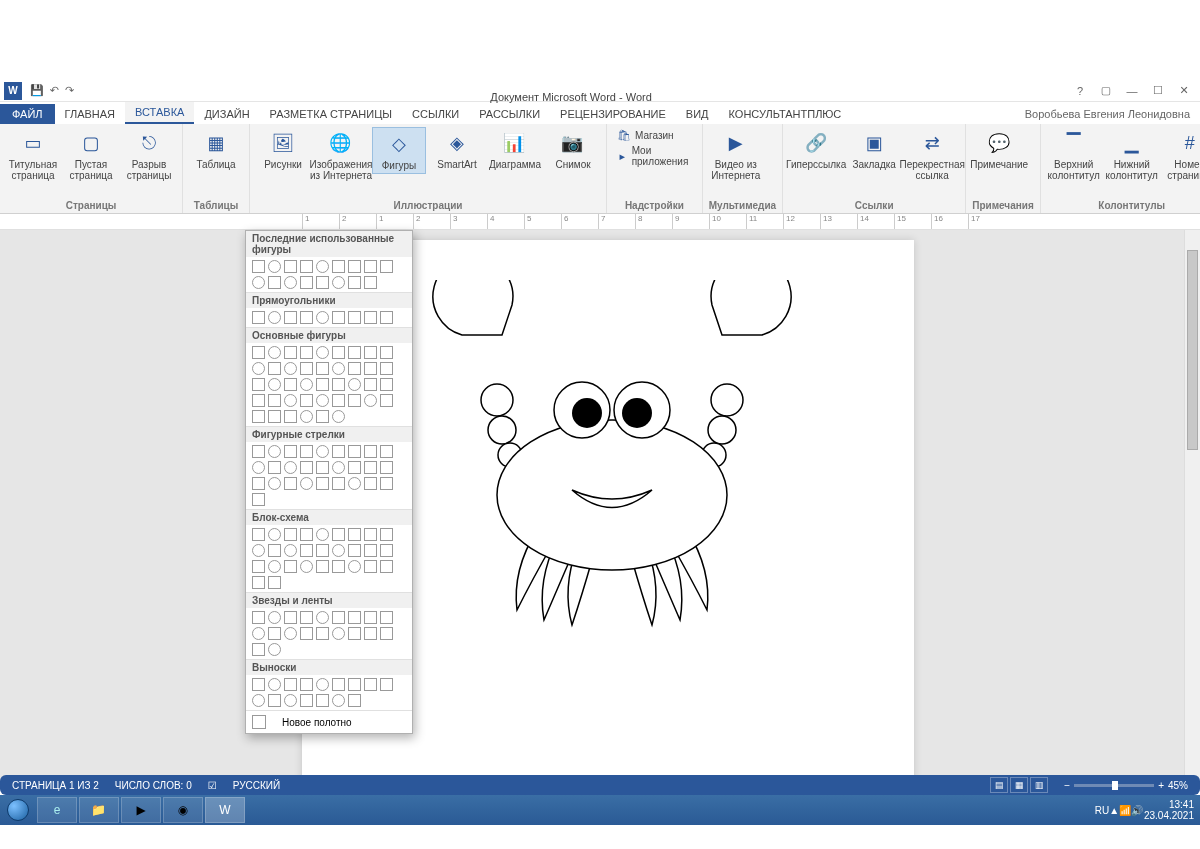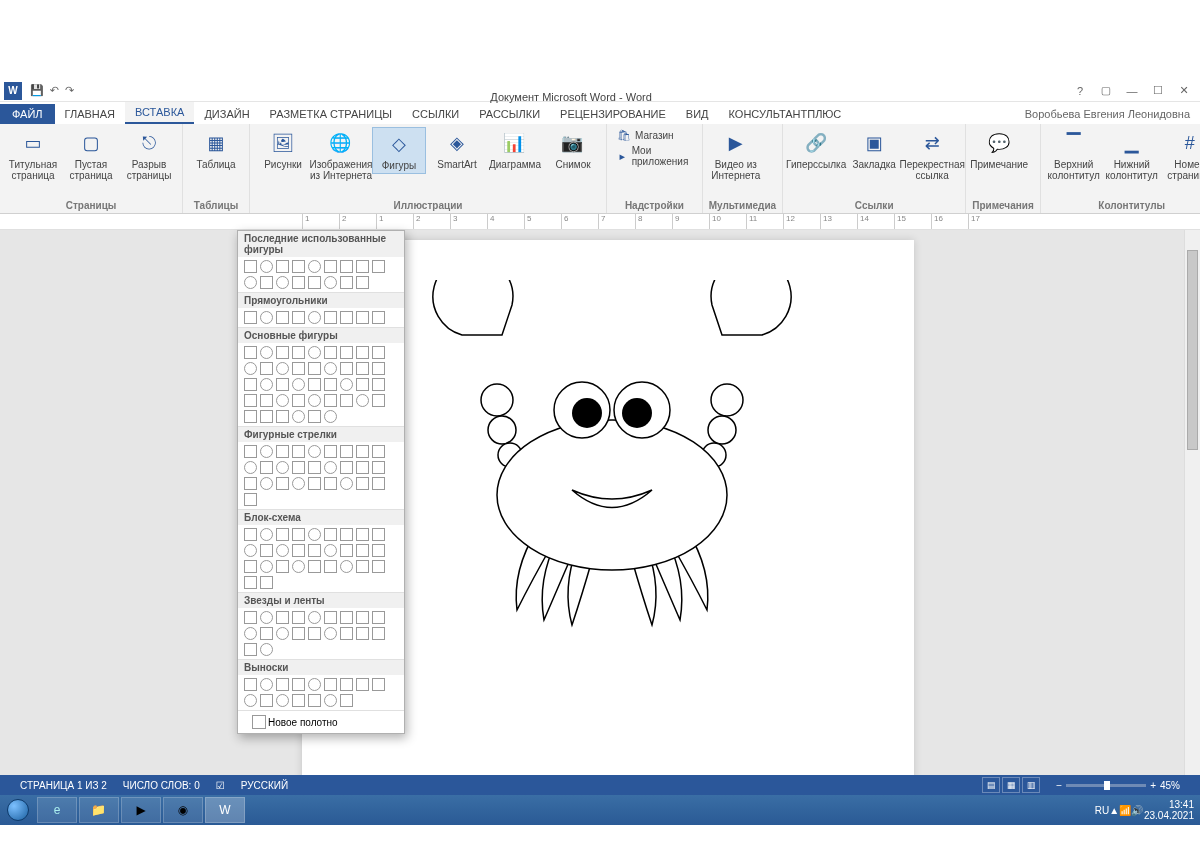--- a/index.html
+++ b/index.html
@@ -42,35 +42,35 @@
 .ruler .num { width:37px; border-left:1px solid #ccc; padding-left:2px; }
 
 
 .docarea { position:absolute; top:150px; left:0; right:16px; bottom:40px; background:#e6e6e6; overflow:hidden; }
 .page { position:absolute; left:302px; top:10px; width:612px; height:800px; background:#fff; box-shadow:0 0 8px rgba(0,0,0,0.15); }
 
 
 .crab svg { position:absolute; left:100px; top:40px; }
 
 
-.shapes-dd { position:absolute; left:237px; top:150px; width:168px; background:#fff; border:1px solid #b0b0b0; box-shadow:2px 4px 10px rgba(0,0,0,0.3); font-size:10px; z-index:50; }
+.shapes-dd { position:absolute; left:245px; top:150px; width:168px; background:#fff; border:1px solid #b0b0b0; box-shadow:2px 4px 10px rgba(0,0,0,0.3); font-size:10px; z-index:50; }
 .shapes-dd .sect { border-bottom:1px solid #e0e0e0; }
 .shapes-dd .sect-h { background:#f0f0f0; padding:2px 6px; font-weight:bold; font-size:10px; color:#555; }
 .shapes-dd .sect-body { padding:3px 6px; display:flex; flex-wrap:wrap; gap:3px; }
 .shapes-dd .shp { width:13px; height:13px; border:1px solid #999; display:inline-block; font-size:9px; text-align:center; line-height:11px; color:#666; cursor:pointer; }
 .shapes-dd .shp.circ { border-radius:50%; }
-.shapes-dd .footer { padding:4px 14px; display:flex; align-items:center; gap:2px; cursor:pointer; }
+.shapes-dd .footer { padding:4px 6px; display:flex; align-items:center; gap:16px; cursor:pointer; }
 .shapes-dd .footer .ico2 { width:14px;height:14px;border:1px solid #999; }
 
 
 .vscroll { position:absolute; right:0; top:150px; bottom:40px; width:16px; background:#f0f0f0; border-left:1px solid #ddd; }
 .vscroll .thumb { position:absolute; left:2px; right:2px; top:20px; height:200px; background:#c8c8c8; border:1px solid #aaa; }
 
 
-.wstatus { position:absolute; left:0; right:0; bottom:30px; height:20px; background:#2b579a; color:#fff; display:flex; align-items:center; font-size:10px; padding:0 20px; gap:16px; }
+.wstatus { position:absolute; left:0; right:0; bottom:30px; height:20px; background:#2b579a; color:#fff; display:flex; align-items:center; font-size:10px; padding:0 12px; gap:16px;border-radius:6px; }
 .wstatus .spacer { flex:1; }
 .wstatus .zoom { display:flex; align-items:center; gap:4px; }
 .wstatus .zslider { width:80px; height:3px; background:#6e8ab5; position:relative; }
 .wstatus .zslider .zknob { position:absolute; left:38px; top:-3px; width:6px; height:9px; background:#fff; }
 .wstatus .viewbtns { display:flex; gap:2px; }
 .wstatus .viewbtns span { width:18px; height:16px; display:inline-flex; align-items:center; justify-content:center; border:1px solid rgba(255,255,255,0.3); font-size:9px; }
 
 
 .taskbar { position:absolute; left:0; right:0; bottom:0; height:30px; background: linear-gradient(#3a6ea5,#2a5a95); display:flex; align-items:center; }
 .taskbar .start { width:36px; height:30px; display:flex; align-items:center; justify-content:center; }

